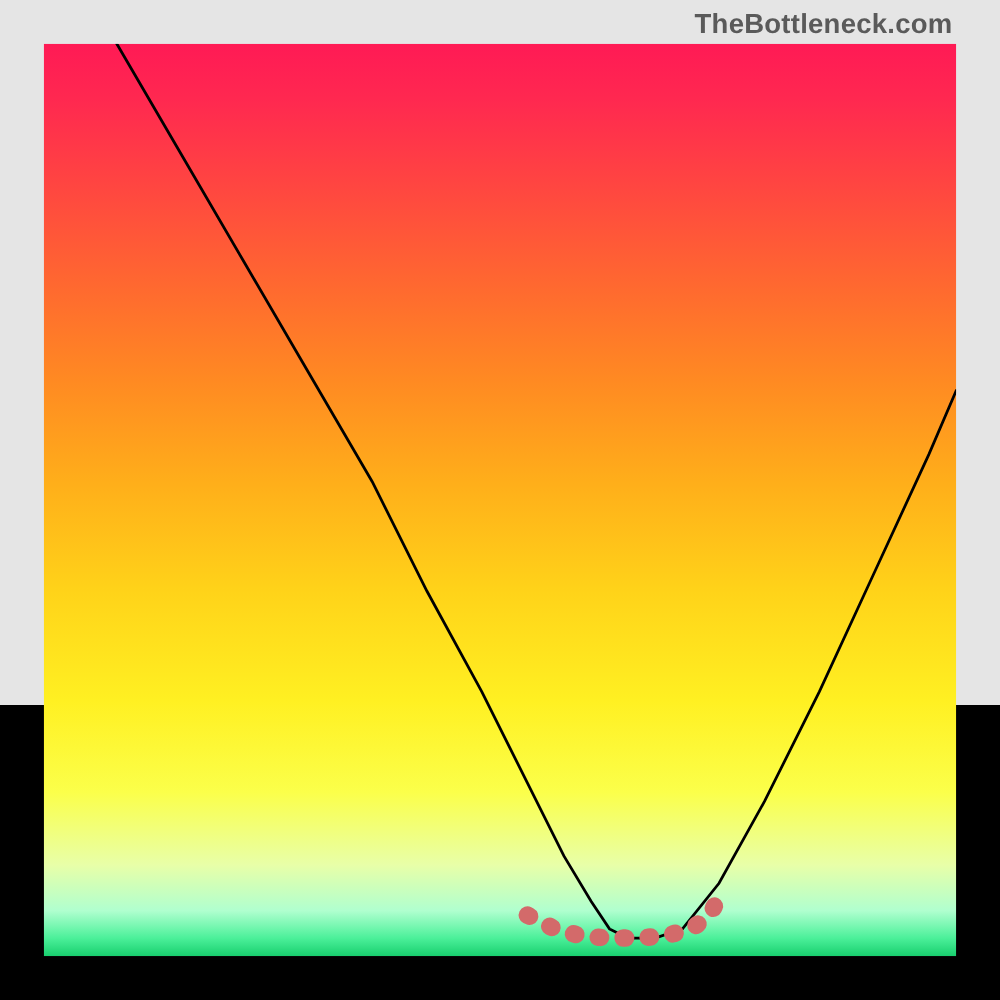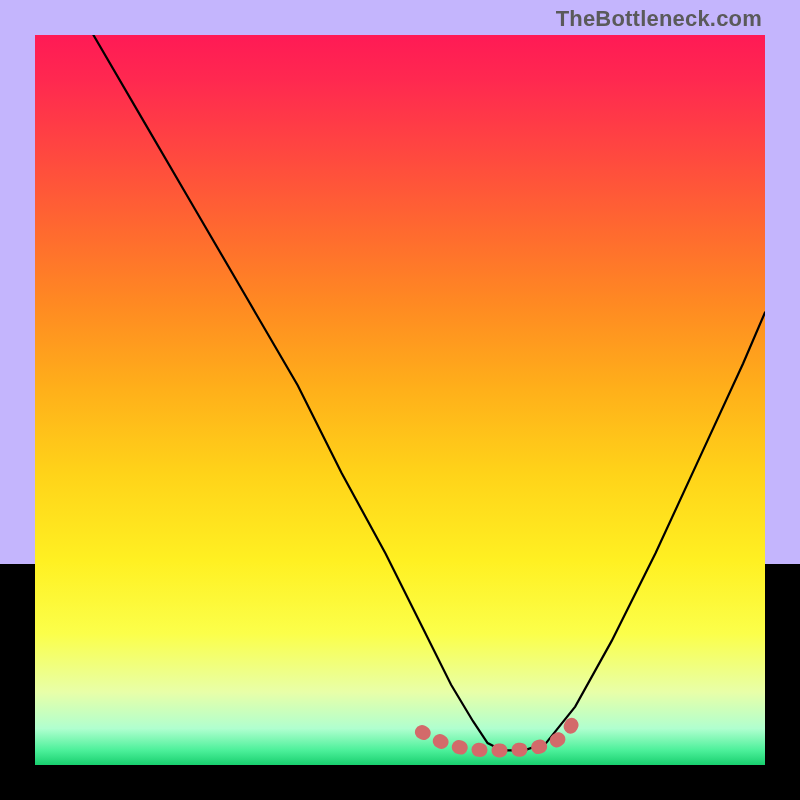--- a/index.html
+++ b/index.html
@@ -9,21 +9,21 @@
     height: 800px;
     background: #000;
     overflow: hidden;
   }
   .frame {
     position: absolute;
     left: 0;
     top: 0;
     width: 800px;
     height: 564px;
-    background: #c4b5fd;
+    background: #e5e5e5;
   }
   .plot-area {
     position: absolute;
     left: 35px;
     top: 35px;
     width: 730px;
     height: 730px;
     overflow: hidden;
   }
   .gradient {

